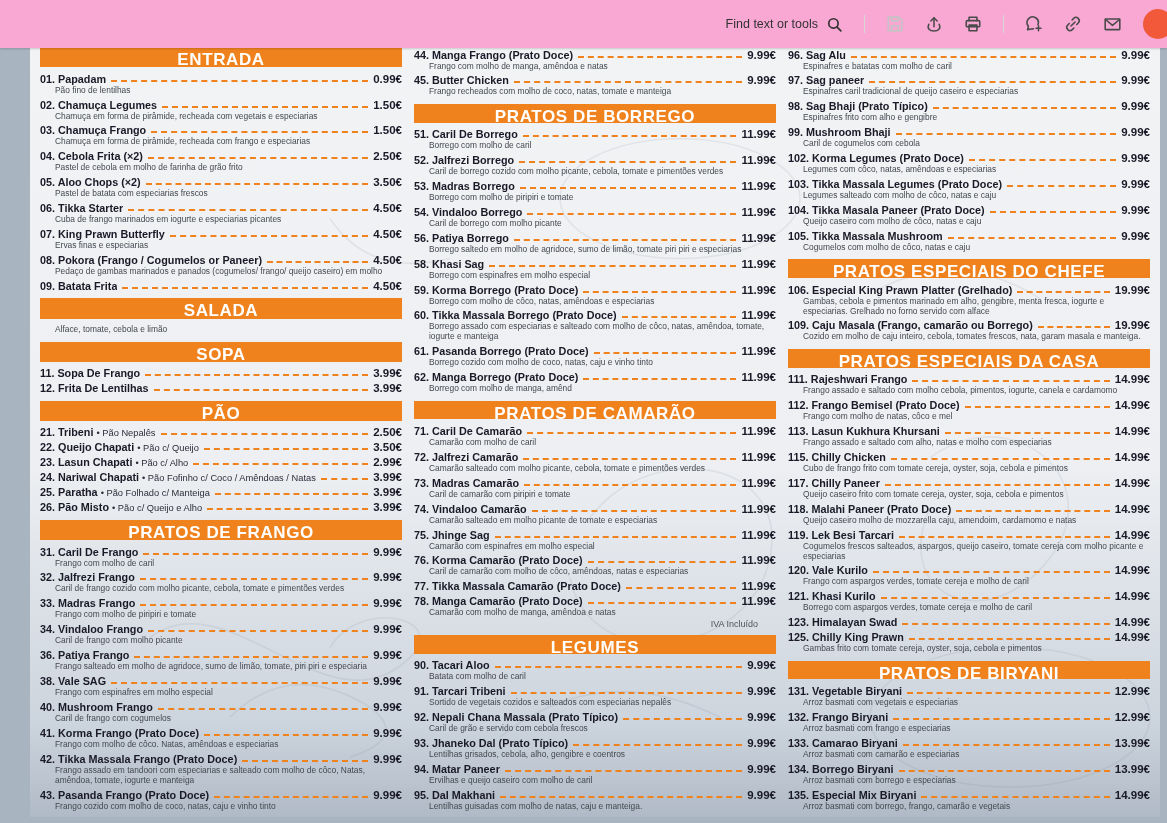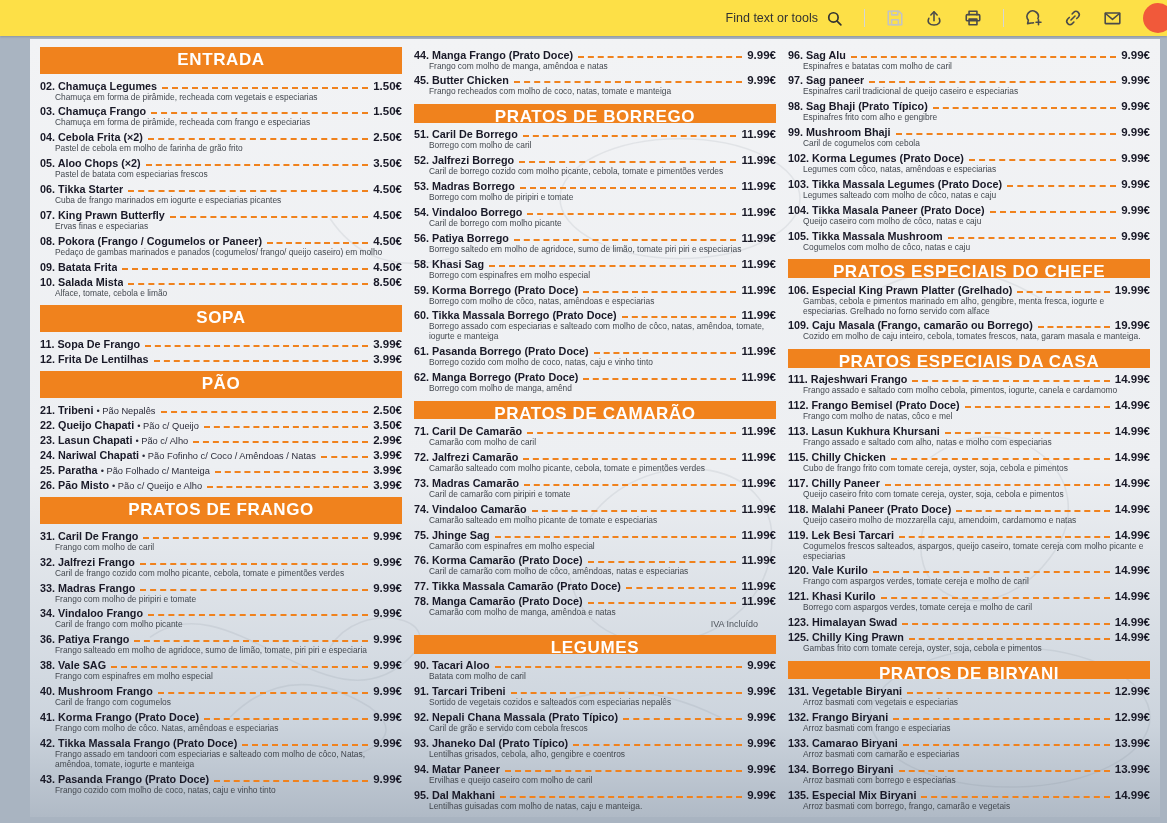--- a/index.html
+++ b/index.html
@@ -1,20 +1,20 @@
 <!DOCTYPE html>
 <html><head>
 <meta charset="utf-8">
 <style>
   * { box-sizing: border-box; margin: 0; padding: 0; }
   html,body { width:1167px; height:823px; overflow:hidden;
     font-family:"Liberation Sans","DejaVu Sans",sans-serif; background:#a9b4c1; }
 
   
-  .toolbar { position:absolute; top:0; left:0; right:0; height:36px; background:#fde047;
+  .toolbar { position:absolute; top:0; left:0; right:0; height:48px; background:#f9a8d4;
     display:flex; align-items:center; justify-content:flex-end; gap:21px; padding-right:6px;
     box-shadow:0 1px 2px rgba(0,0,0,.18); z-index:5; overflow:hidden; }
   .tb-find { display:flex; align-items:center; gap:8px; color:#323232; font-size:12.5px; cursor:pointer; }
   .tb-sep { width:1px; height:18px; background:#d6d6d6; }
   .tb-btn { background:none; border:none; padding:0; display:flex; align-items:center; cursor:pointer; }
   .tb-btn svg { stroke:#4a4a4a; fill:none; stroke-width:1.4; stroke-linecap:round; stroke-linejoin:round; }
   .tb-btn.disabled svg { stroke:#c3c3c3; }
   .tb-find svg { stroke:#323232; fill:none; stroke-width:1.6; stroke-linecap:round; }
   .avatar { width:30px; height:30px; border-radius:50%; background:#f1593a; flex:0 0 auto; margin-right:-12px; }
 
@@ -108,20 +108,28 @@
       <ellipse cx="980" cy="680" rx="140" ry="70"></ellipse>
       <path d="M850 250 q 80 -40 160 10"></path>
       <path d="M300 180 q 40 60 120 40"></path>
     </g>
   </svg>
   <div id="menu-columns" style="display:flex; gap:12px; flex:1; min-width:0; position:relative;">
       <div class="col">
         <div class="sec">ENTRADA</div>
         <div class="item">
           <div class="row">
+            <span class="nm"><span>01.</span> <span>Papadam</span></span>
+            <span class="leader"></span>
+            <span class="pr">0.99€</span>
+          </div>
+          <div class="desc">Pão fino de lentilhas</div>
+        </div>
+        <div class="item">
+          <div class="row">
             <span class="nm"><span>02.</span> <span>Chamuça Legumes</span></span>
             <span class="leader"></span>
             <span class="pr">1.50€</span>
           </div>
           <div class="desc">Chamuça em forma de pirâmide, recheada com vegetais e especiarias</div>
         </div>
         <div class="item">
           <div class="row">
             <span class="nm"><span>03.</span> <span>Chamuça Frango</span></span>
             <span class="leader"></span>
@@ -169,26 +177,22 @@
           </div>
           <div class="desc">Pedaço de gambas marinados e panados (cogumelos/ frango/ queijo caseiro) em molho</div>
         </div>
         <div class="item">
           <div class="row">
             <span class="nm"><span>09.</span> <span>Batata Frita</span></span>
             <span class="leader"></span>
             <span class="pr">4.50€</span>
           </div>
         </div>
-        <div class="item">
-          <div class="row">
-            <span class="nm"><span>10.</span> <span>Salada Mista</span></span>
-            <span class="leader"></span>
-            <span class="pr">8.50€</span>
-          </div>
+        <div class="sec">SALADA</div>
+        <div class="item">
           <div class="desc">Alface, tomate, cebola e limão</div>
         </div>
         <div class="sec">SOPA</div>
         <div class="item">
           <div class="row">
             <span class="nm"><span>11.</span> <span>Sopa De Frango</span></span>
             <span class="leader"></span>
             <span class="pr">3.99€</span>
           </div>
         </div>

